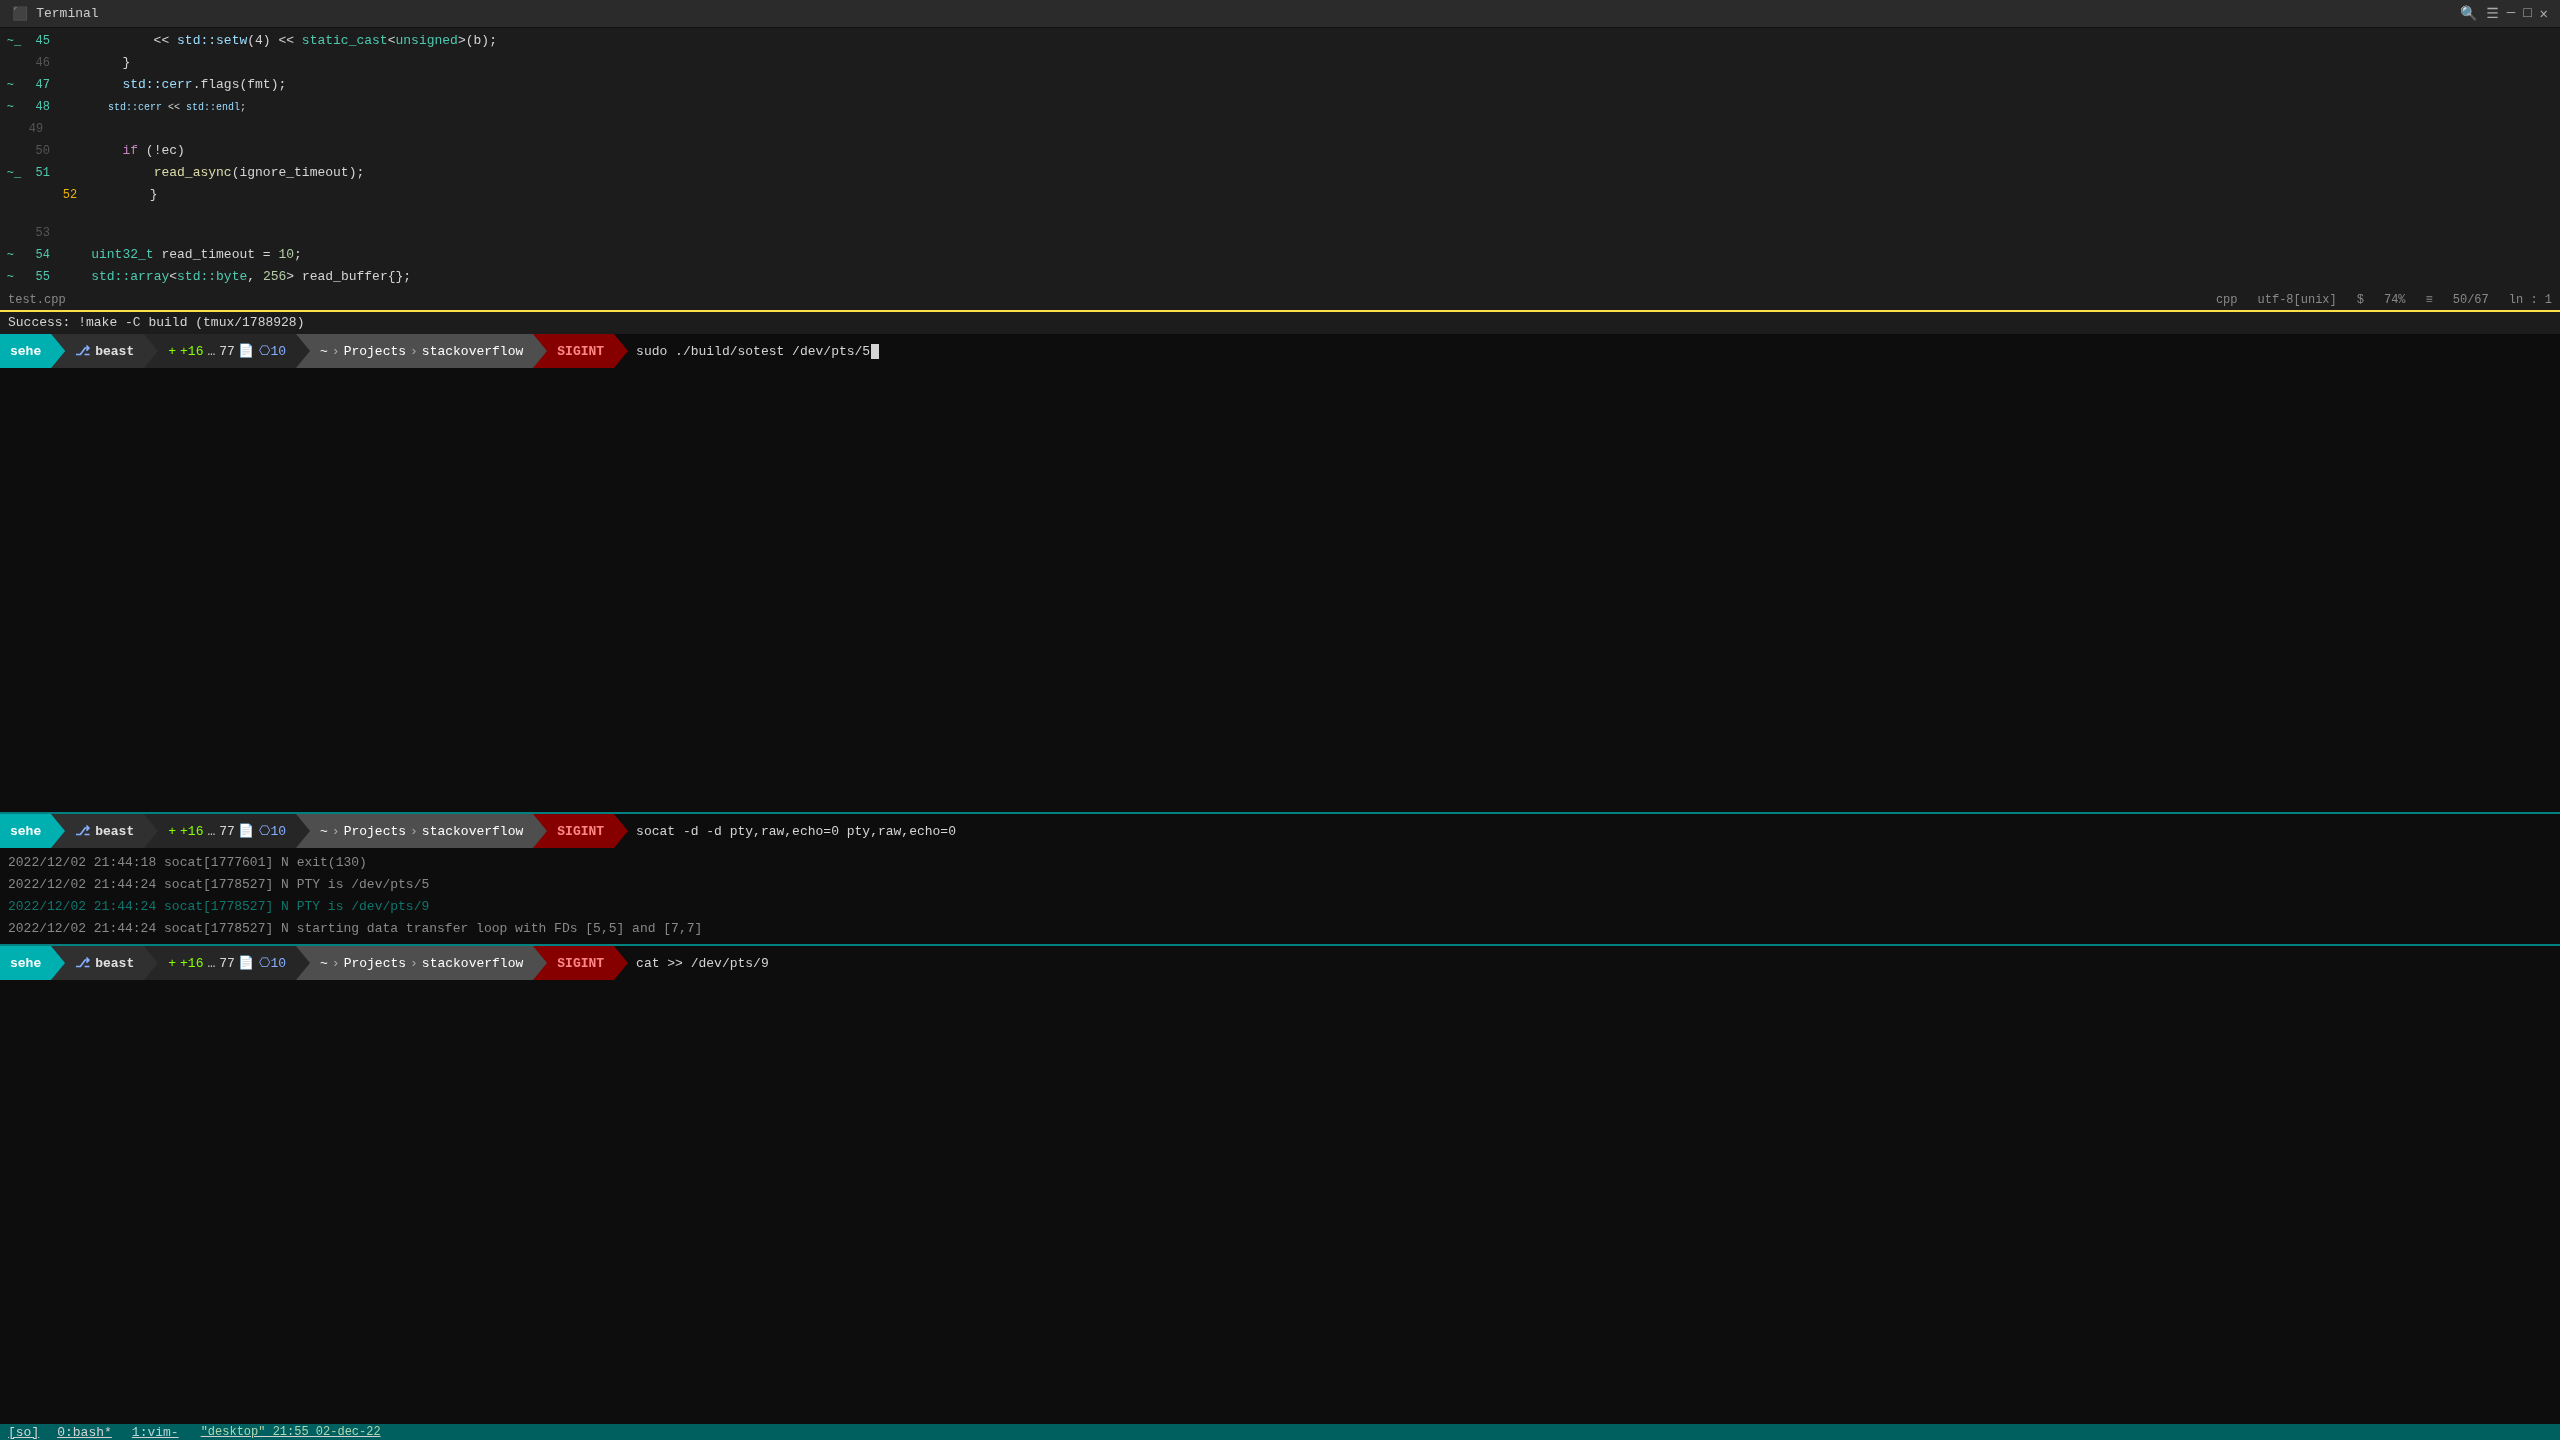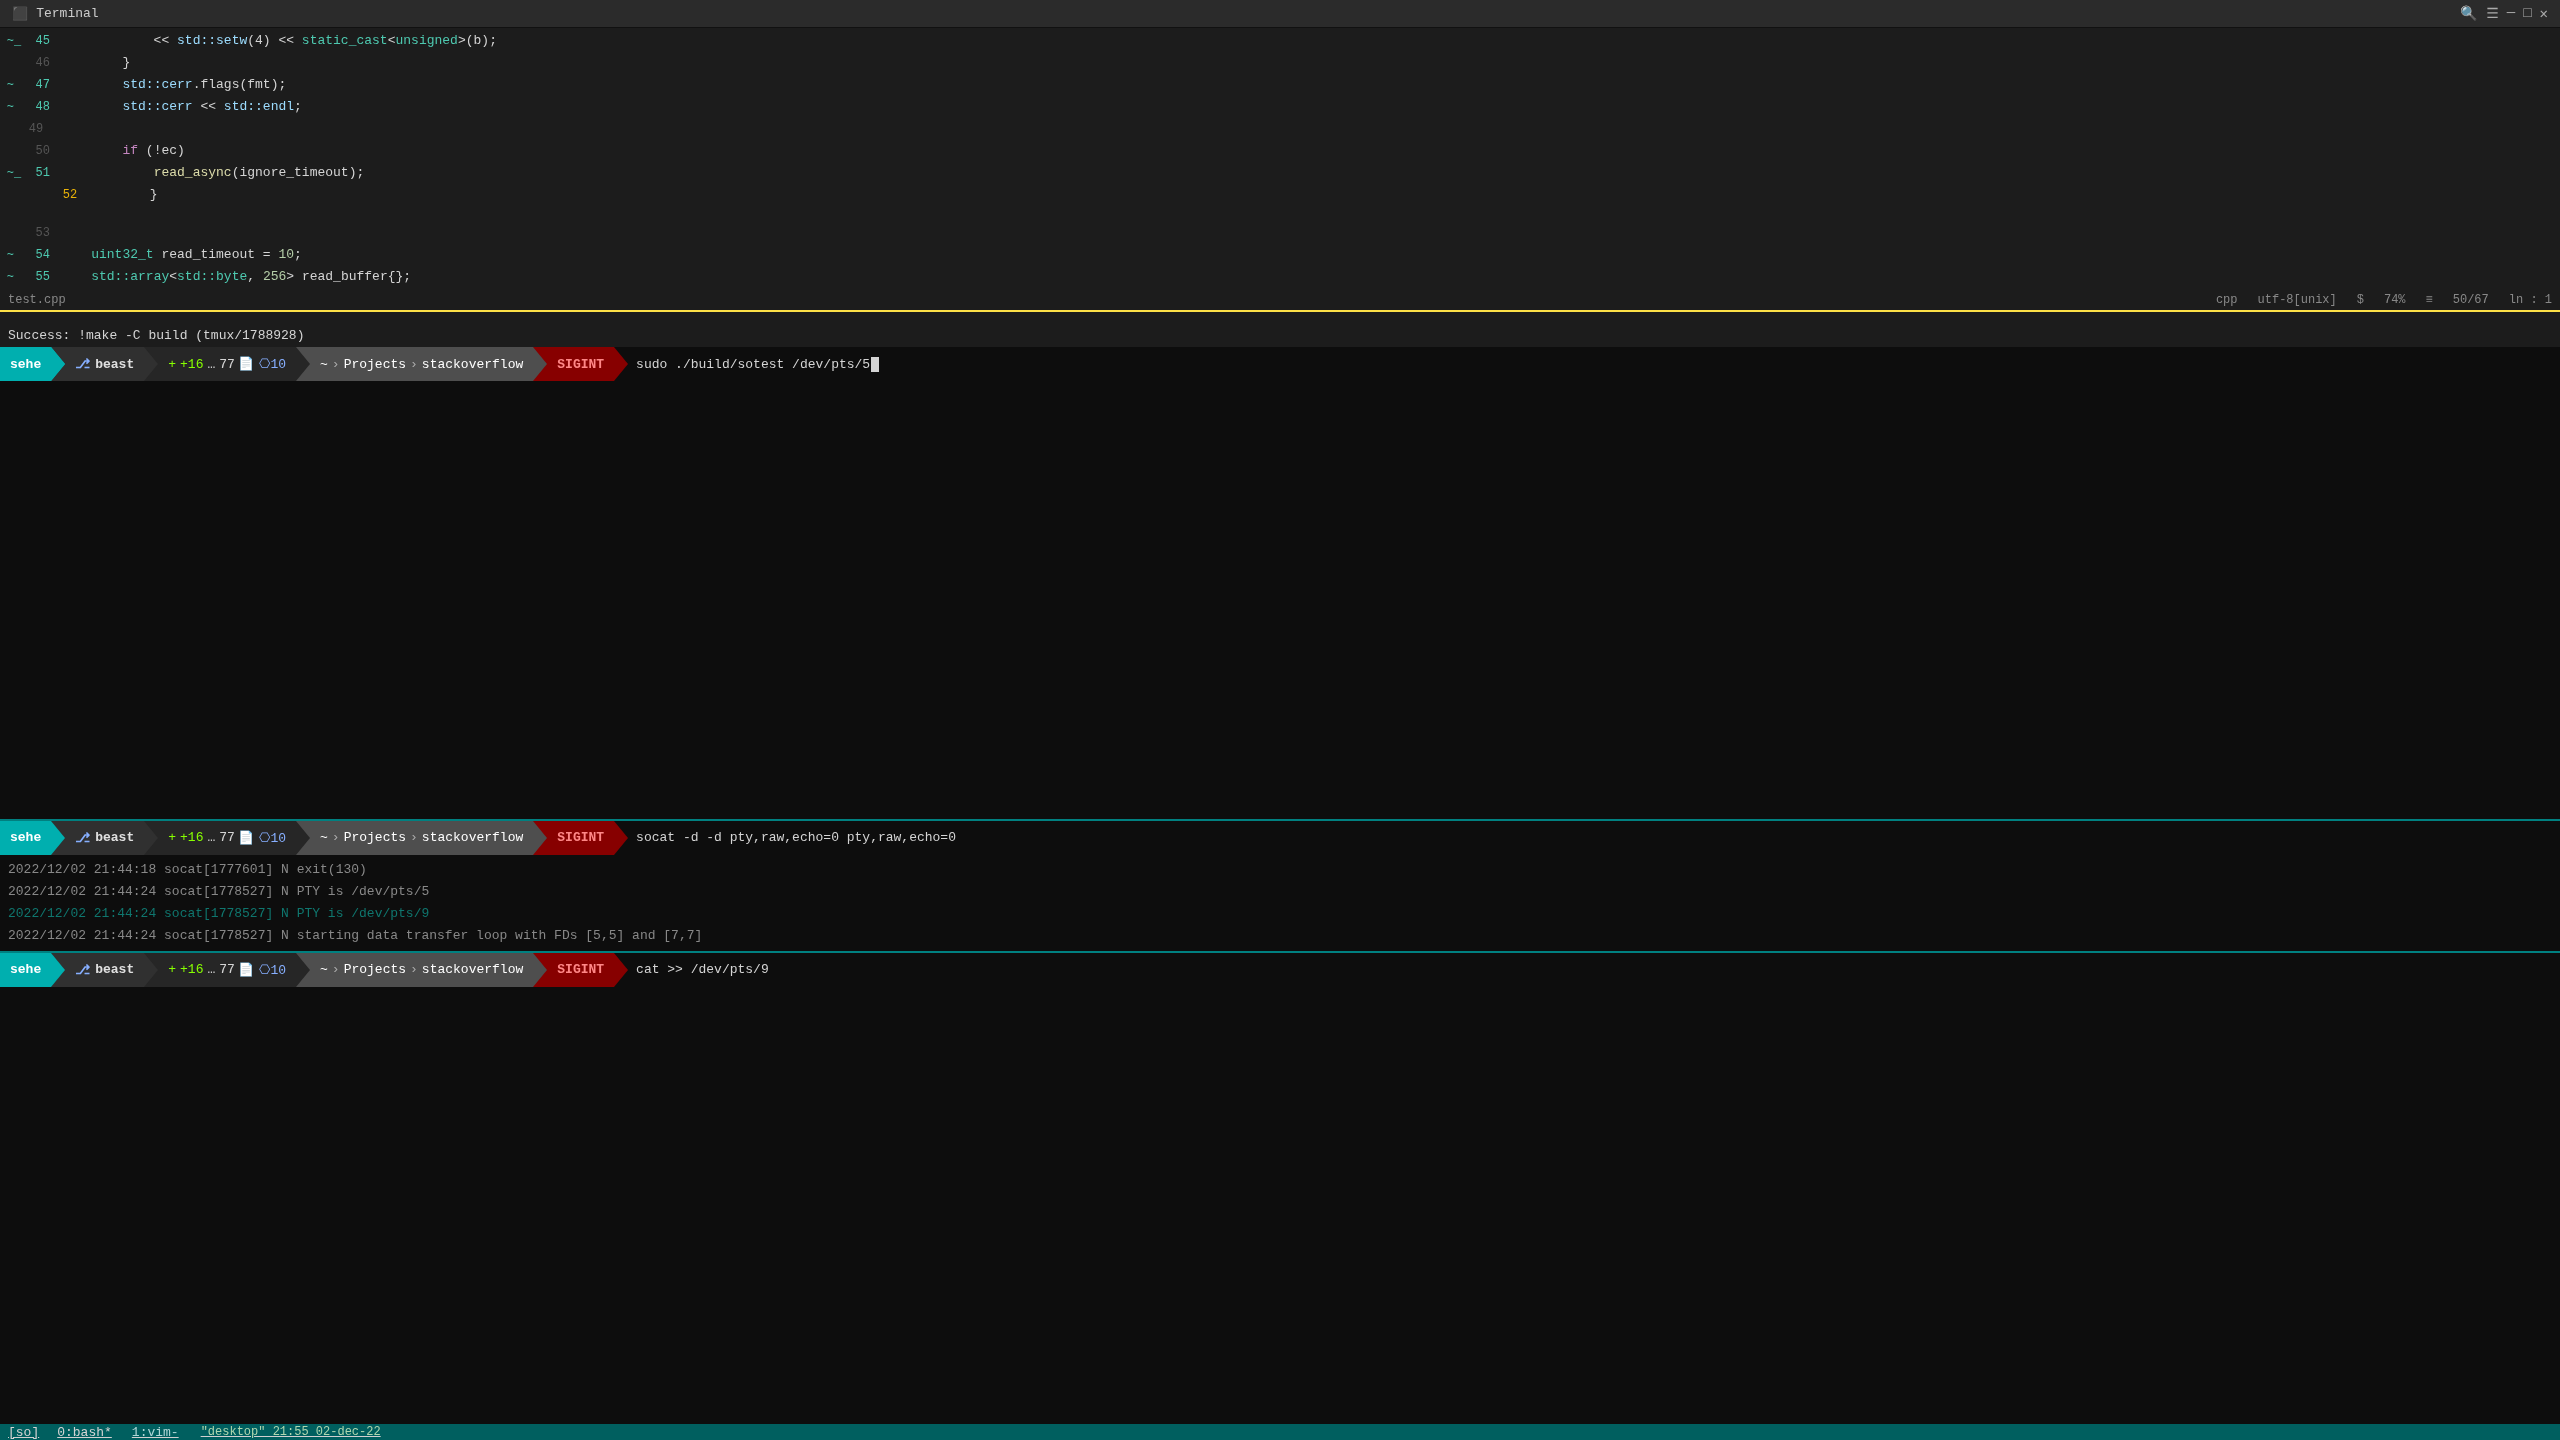--- a/index.html
+++ b/index.html
@@ -76,21 +76,21 @@
       <span style="color:#d4d4d4; font-size:13px; white-space:pre;">        }</span>
     </div>
 
     <div class="code-line" style="display:flex; height:22px; line-height:22px;">
       <span style="min-width:60px; text-align:right; padding-right:10px; color:#4ec9b0; font-size:12px; display:inline-block;">~&nbsp;&nbsp;&nbsp;47</span>
       <span style="color:#d4d4d4; font-size:13px; white-space:pre;">        <span style="color:#9cdcfe;">std::cerr</span>.flags(fmt);</span>
     </div>
 
     <div class="code-line" style="display:flex; height:22px; line-height:22px;">
       <span style="min-width:60px; text-align:right; padding-right:10px; color:#4ec9b0; font-size:12px; display:inline-block;">~&nbsp;&nbsp;&nbsp;48</span>
-      <span style="color:#d4d4d4; font-size:13px; white-space:pre;">        <span style="color:#9cdcfe;">std::cerr</span> &lt;&lt; <span style="color:#9cdcfe;">std::endl</span>;</span>
+      <span style="color:#d4d4d4; font-size:10px; white-space:pre;">        <span style="color:#9cdcfe;">std::cerr</span> &lt;&lt; <span style="color:#9cdcfe;">std::endl</span>;</span>
     </div>
 
     <div class="code-line" style="display:flex; height:22px; line-height:22px;">
       <span style="min-width:60px; text-align:left; padding-right:10px; color:#555; font-size:12px; display:inline-block;">&nbsp;&nbsp;&nbsp;&nbsp;49</span>
       <span style="font-size:13px;">&nbsp;</span>
     </div>
 
     <div class="code-line" style="display:flex; height:22px; line-height:22px;">
       <span style="min-width:60px; text-align:right; padding-right:10px; color:#555; font-size:12px; display:inline-block;">&nbsp;&nbsp;&nbsp;&nbsp;50</span>
       <span style="color:#d4d4d4; font-size:13px; white-space:pre;">        <span style="color:#c586c0;">if</span> (!ec)</span>
@@ -129,21 +129,21 @@
       <span>cpp</span>
       <span>utf-8[unix]</span>
       <span>$</span>
       <span>74%</span>
       <span style="color:#888;">≡</span>
       <span>50/67</span>
       <span>ln : 1</span>
     </div>
   </div>
 
-  <div style="background:#1c1c1c; color:#d4d4d4; font-size:13px; height:22px; line-height:22px; padding:0 8px;margin-top:13px;">
+  <div style="background:#1c1c1c; color:#d4d4d4; font-size:13px; height:22px; line-height:22px; padding:0 8px;">
     <span>Success: !make -C build (tmux/1788928)</span>
   </div>
 
   <div style="display:flex; align-items:stretch; height:34px; background:#0d0d0d; flex-shrink:0;">
     <div class="seg s-sehe" style="background:#00afaf; color:#fff; display:flex; align-items:center; padding:0 10px; position:relative; height:34px; font-weight:bold; z-index:9;">
       <span>sehe</span>
       <span style="position:absolute; right:-14px; top:0; width:0; height:0; border-top:17px solid transparent; border-bottom:17px solid transparent; border-left:14px solid #00afaf; z-index:10;"></span>
     </div>
     <div style="background:#303030; color:#e0e0e0; display:flex; align-items:center; padding:0 10px 0 24px; position:relative; height:34px; font-weight:bold; gap:5px; z-index:8;">
       <span style="color:#87afff;">⎇</span>

